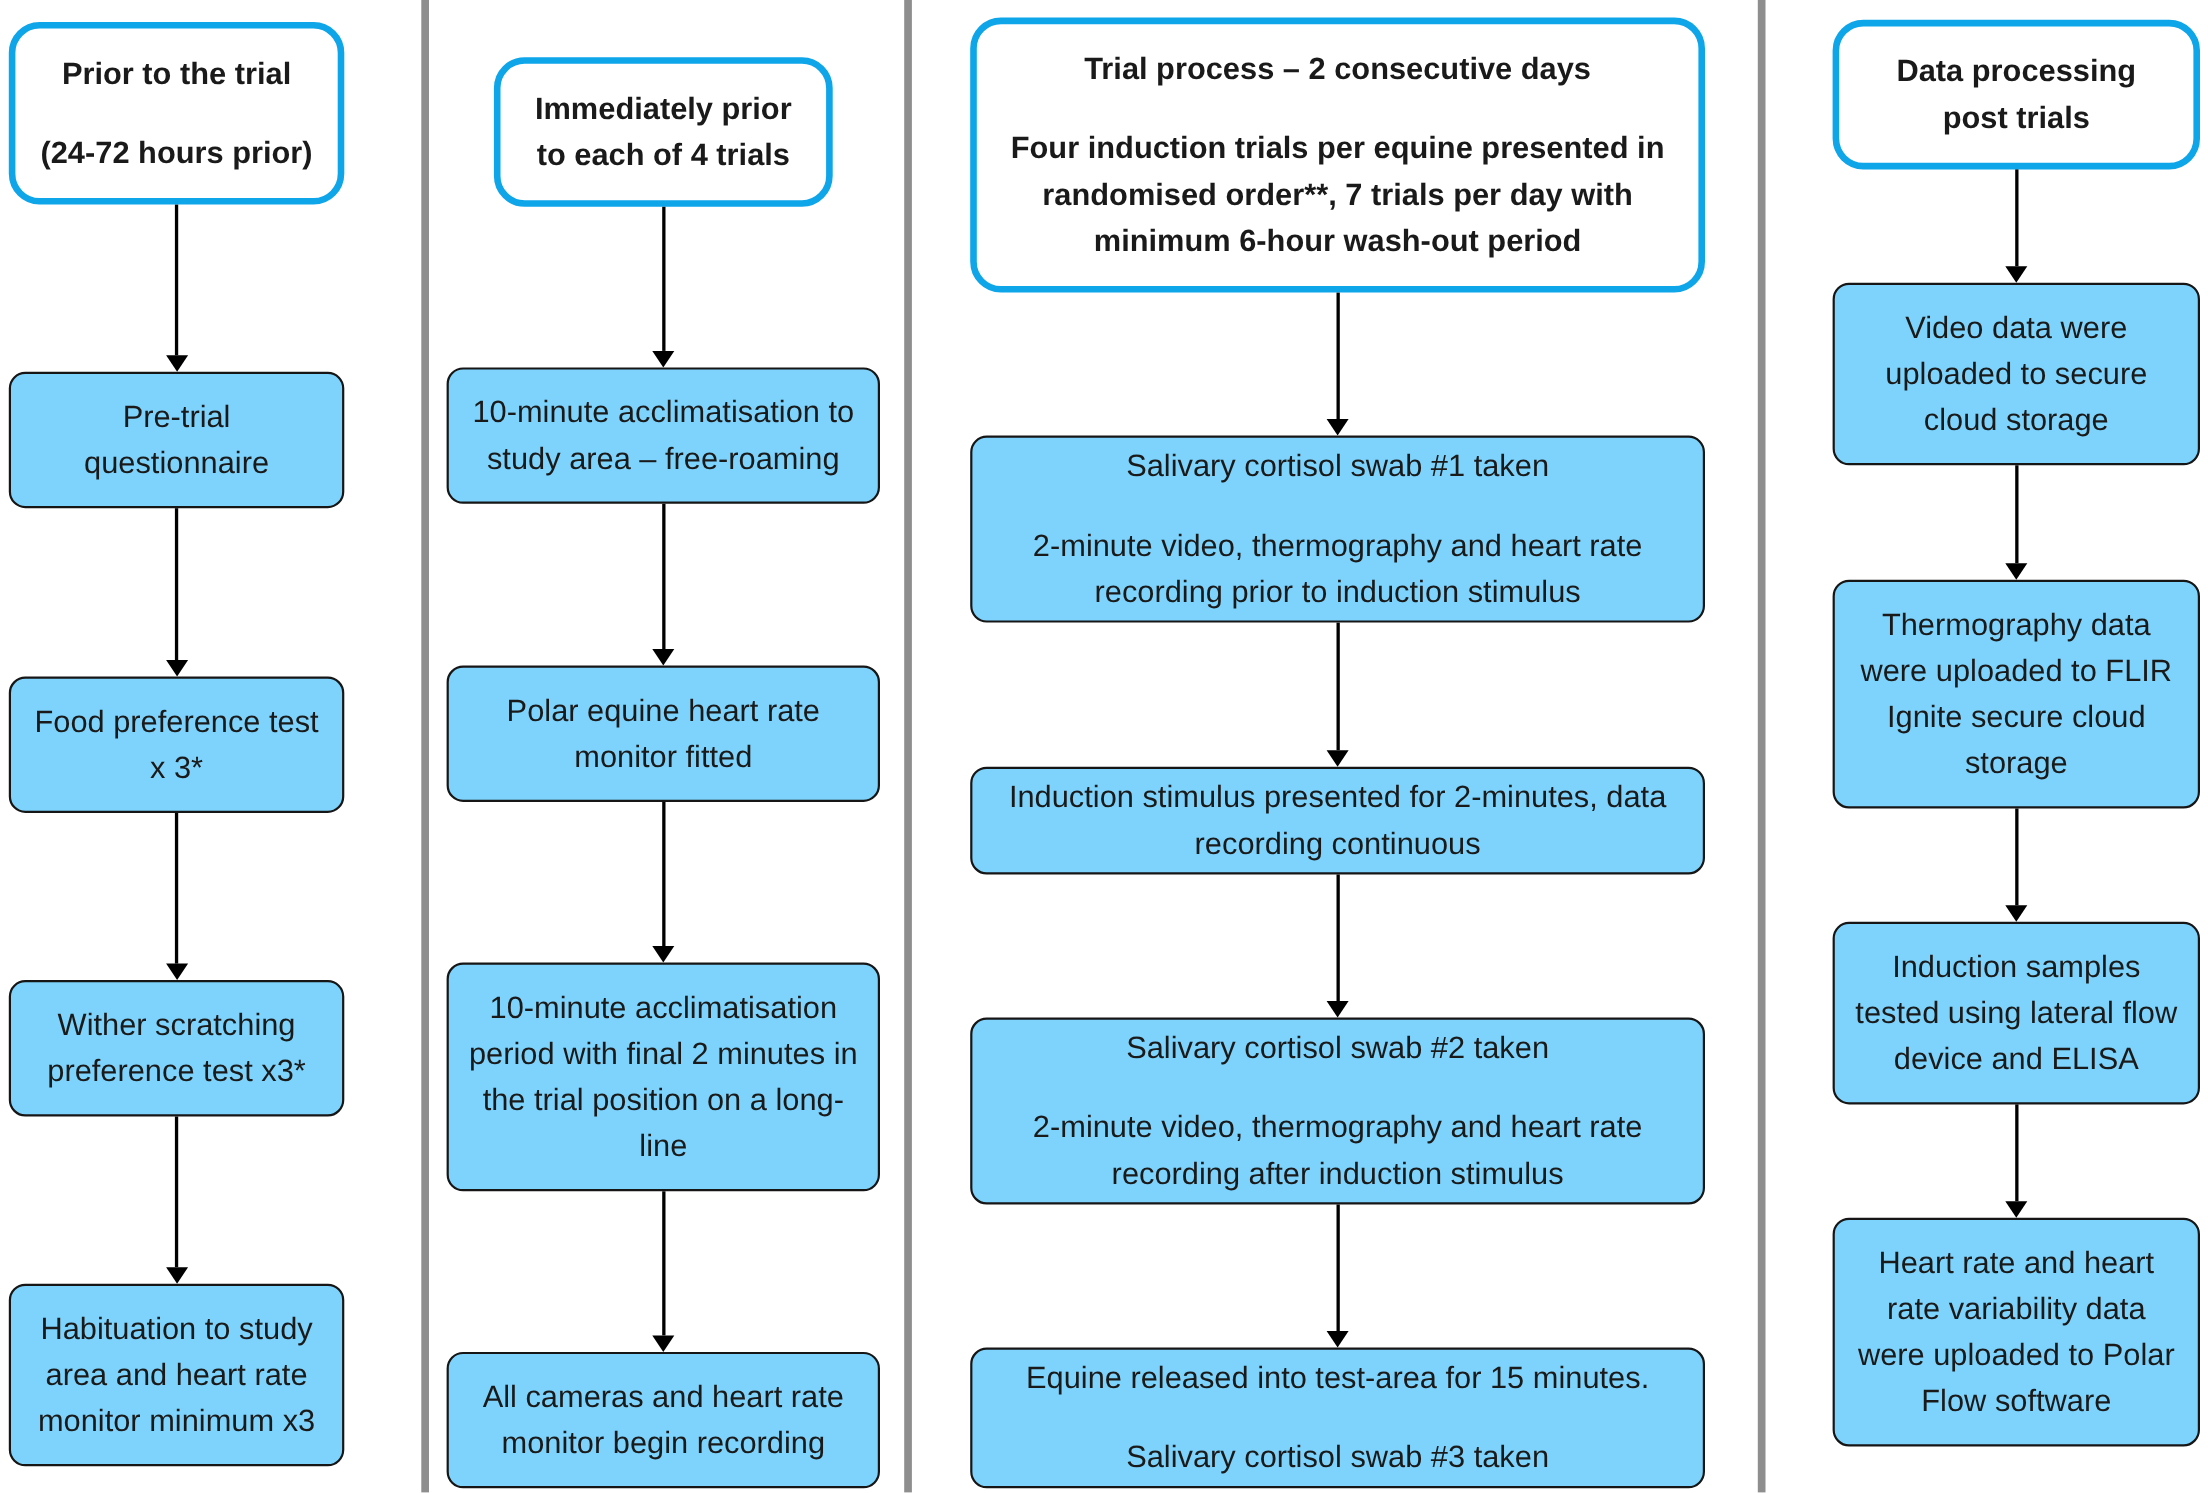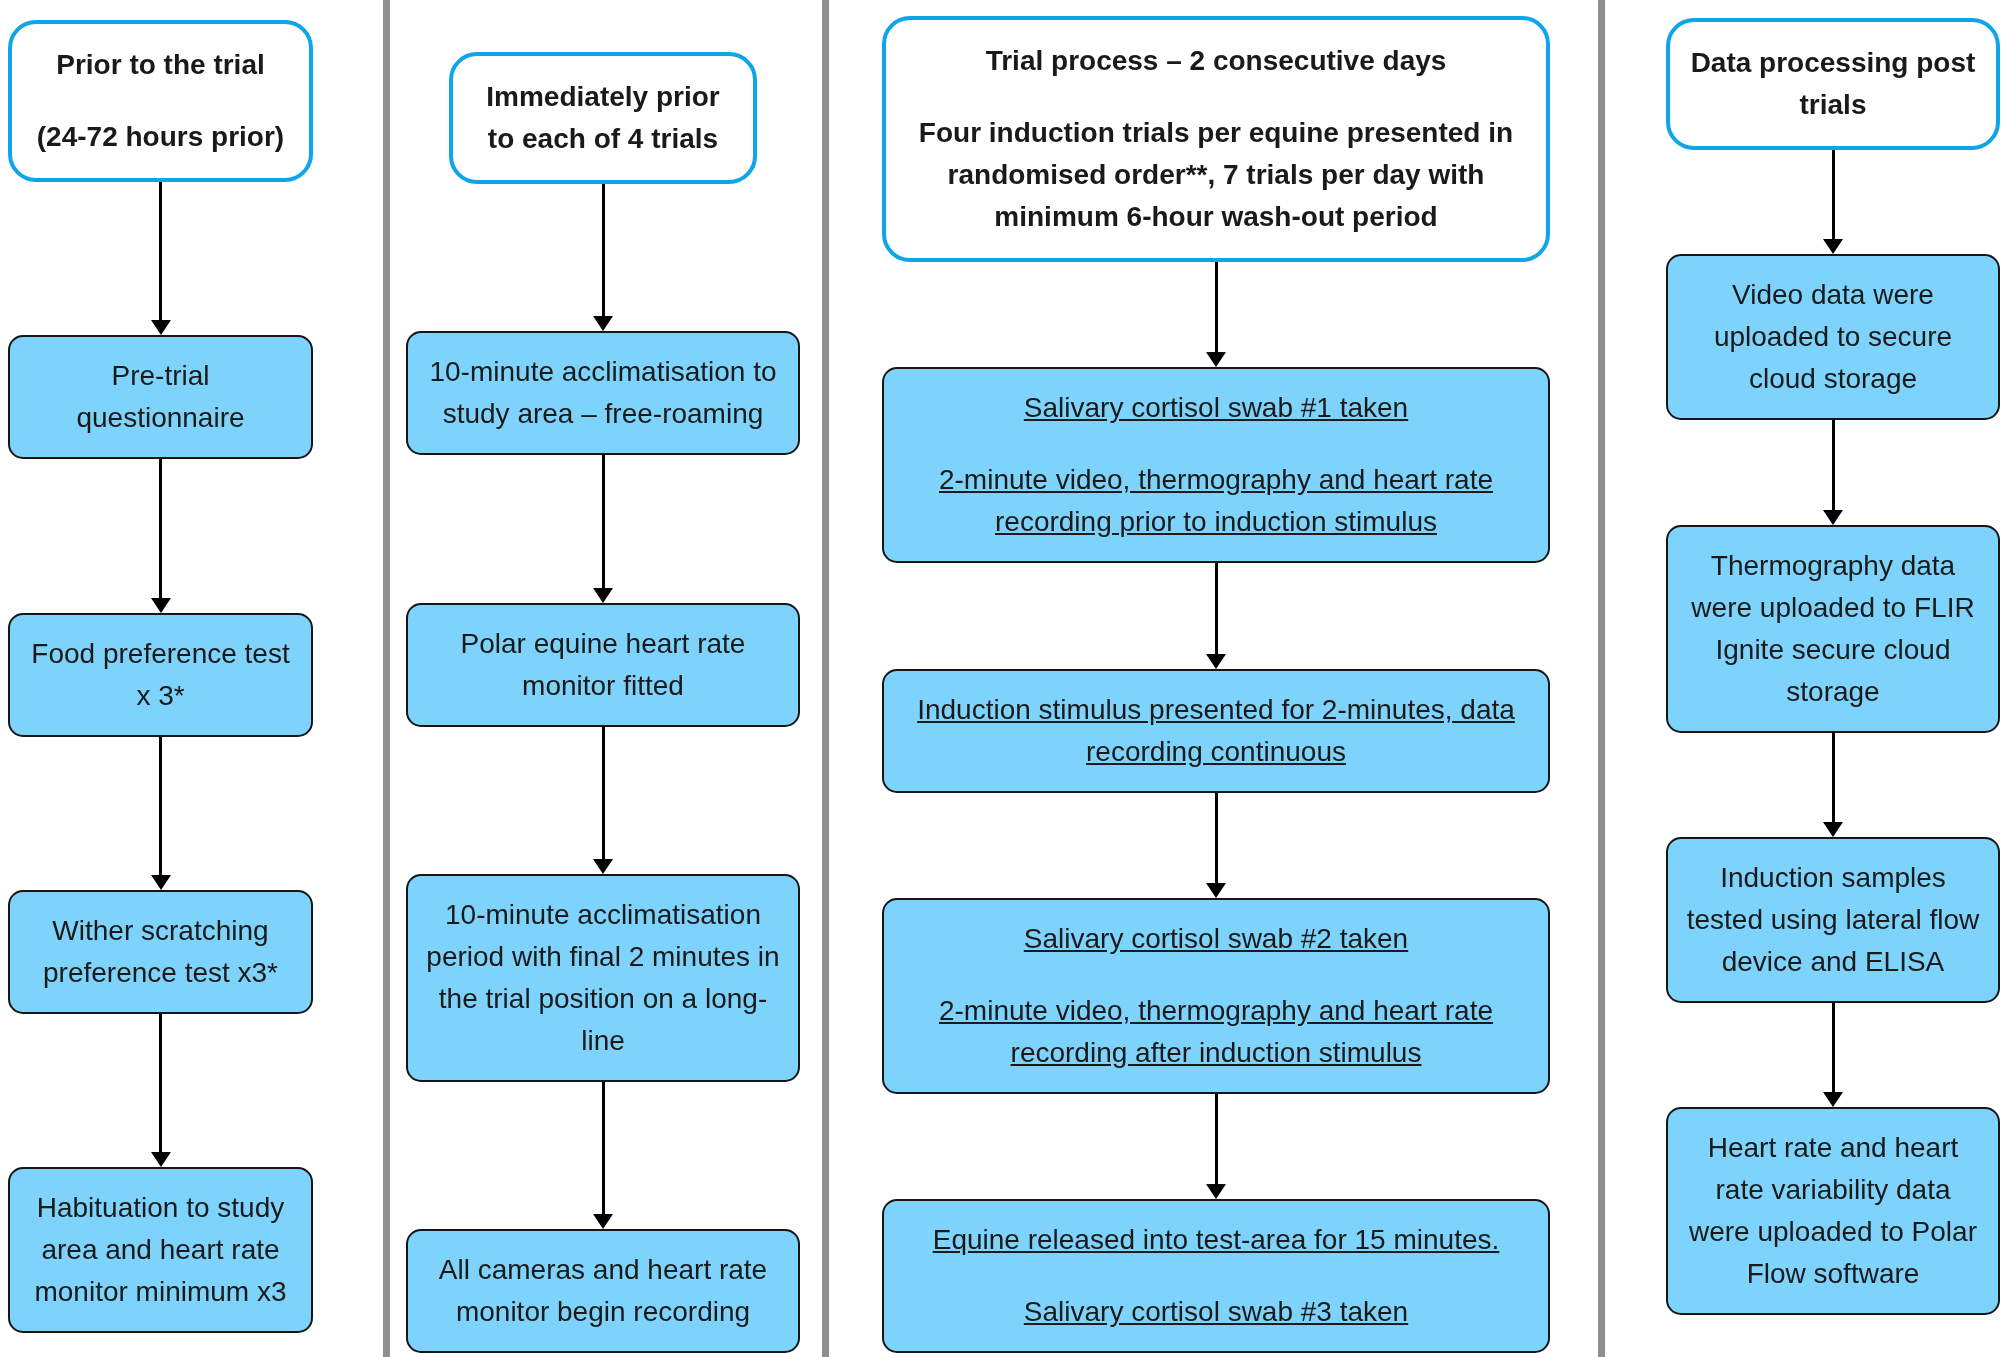--- a/index.html
+++ b/index.html
@@ -30,21 +30,21 @@
     align-items: center;
   }
   .col-1 { left: 8px;    width: 305px; top: 20px; bottom: 24px; }
   .col-2 { left: 406px;  width: 394px; top: 16px; bottom: 4px;  }
   .col-3 { left: 882px;  width: 668px; top: 16px; bottom: 4px;  }
   .col-4 { left: 1666px; width: 334px; top: 18px; bottom: 42px; }
 
   .hbox {
     box-sizing: border-box;
     width: 100%;
-    border: 4px solid #0ea5e9;
+    border: 6px solid #0ea5e9;
     border-radius: 28px;
     background: #ffffff;
     padding: 20px 20px;
     text-align: center;
     font-weight: 700;
     font-size: 28px;
     line-height: 1.5;
   }
   .hbox.narrow { width: 78%; margin-top: 36px; }
 
@@ -52,21 +52,21 @@
     box-sizing: border-box;
     width: 100%;
     border: 2px solid #161616;
     border-radius: 15px;
     background: #7dd3fc;
     padding: 18px 16px;
     text-align: center;
     font-size: 28px;
     line-height: 1.5;
   }
-  .col-3 .box { padding: 18px 22px; text-decoration: underline; }
+  .col-3 .box { padding: 5px 22px; }
 
   .hbox p, .box p { margin: 0; }
   .hbox p + p, .box p + p { margin-top: 30px; }
 
   .arrow {
     flex: 1 1 auto;
     min-height: 52px;
     display: flex;
     flex-direction: column;
     align-items: center;

